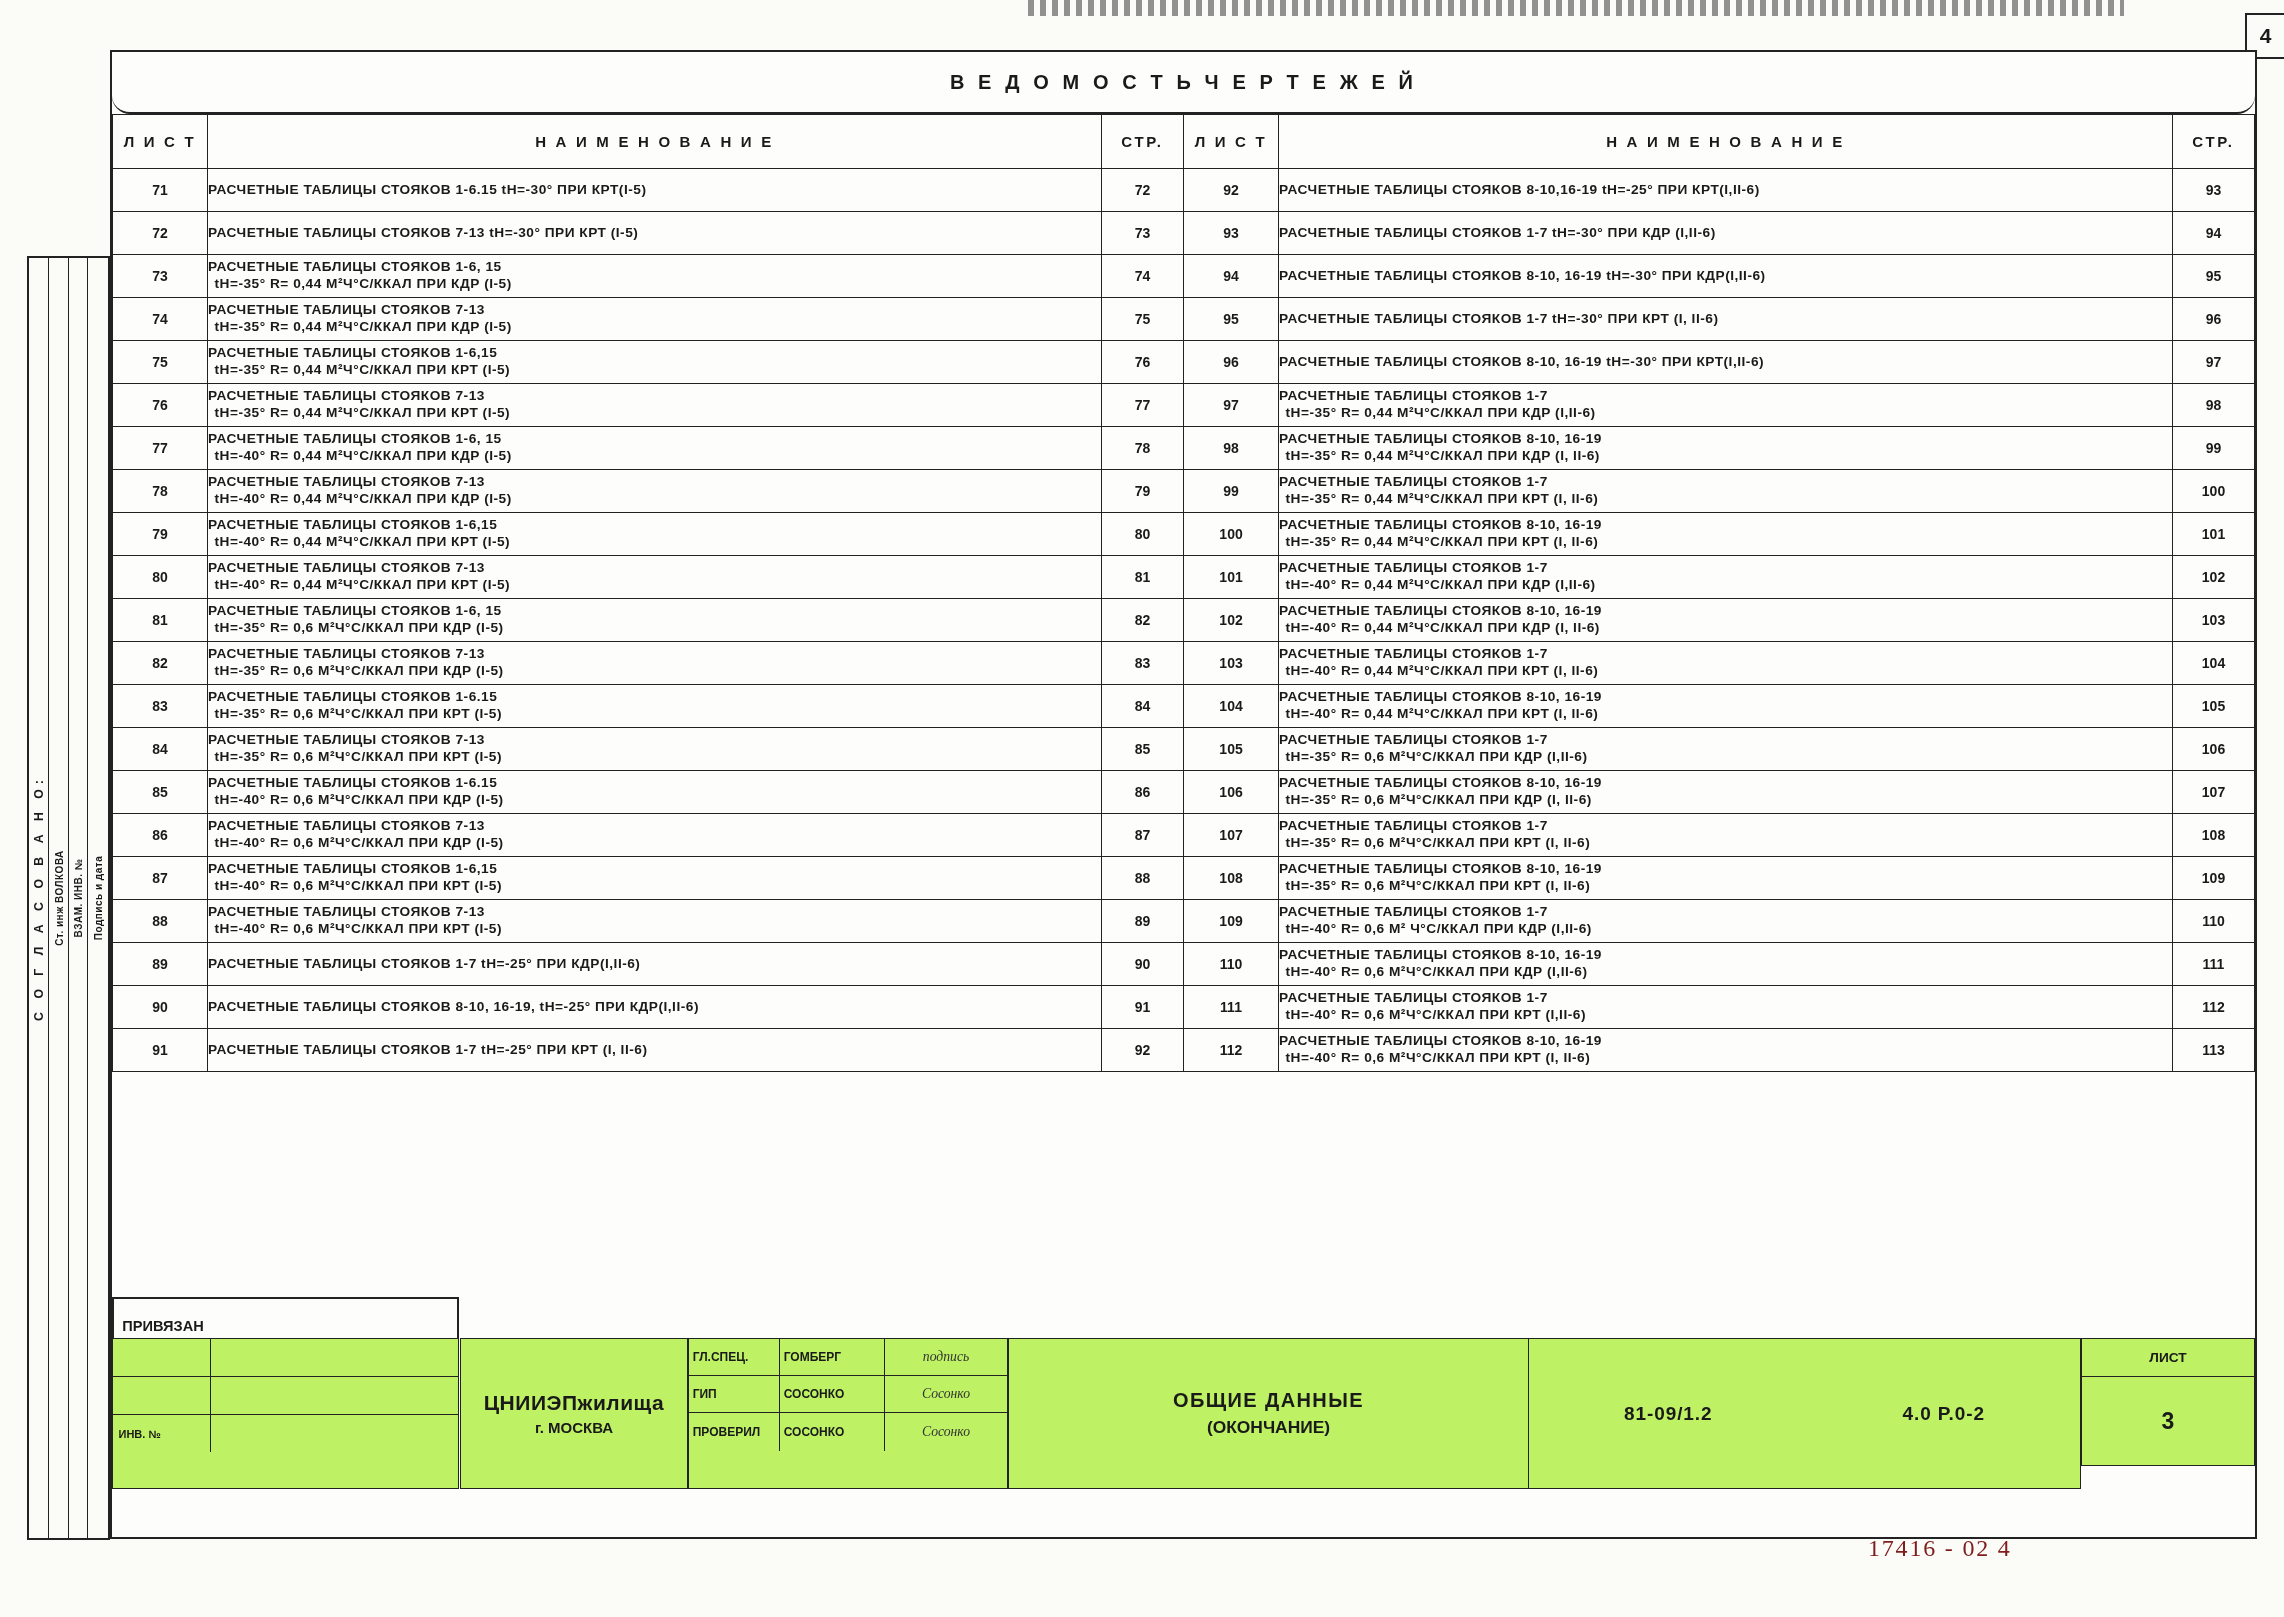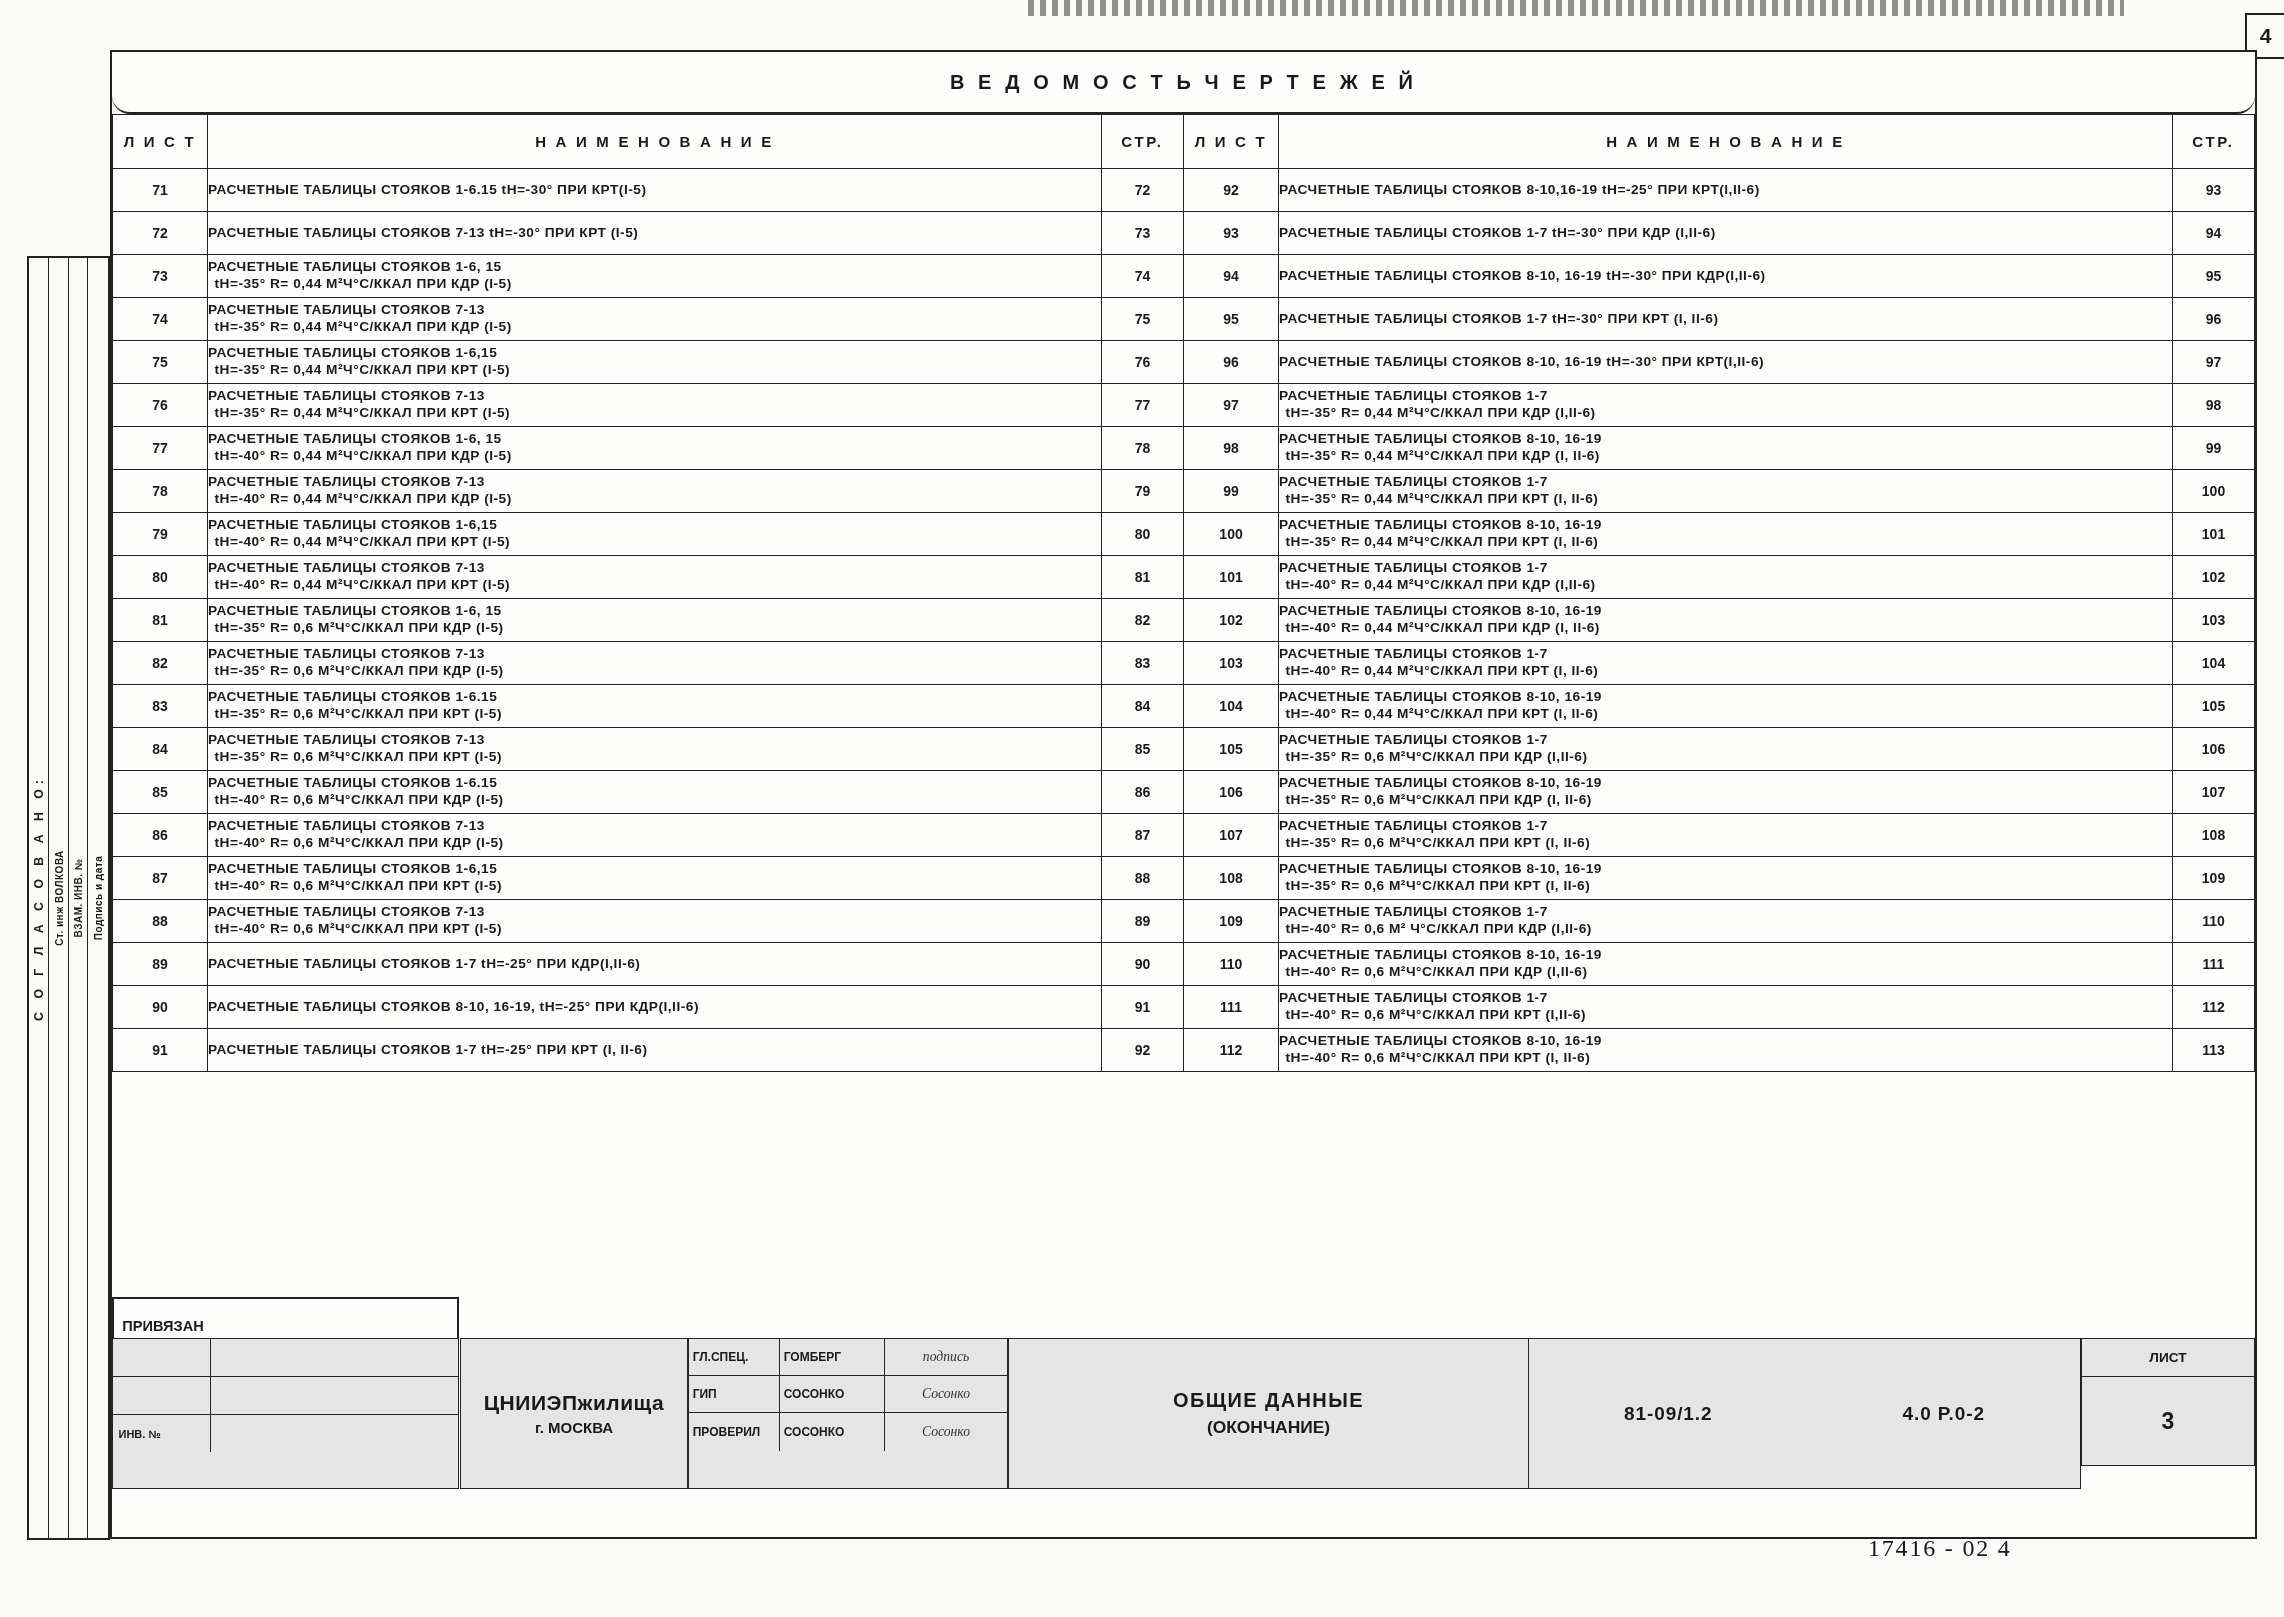--- a/index.html
+++ b/index.html
@@ -147,21 +147,21 @@
     align-items: center;
     padding-left: 8.2px;
     font-size: 14.6px;
     font-weight: bold;
     background: #fdfdfb;
   }
   .stampbox {
     position: absolute;
     border: 1.8px solid #222;
     box-sizing: border-box;
-    background: #e5e5e5;
+    background: #bef264;
   }
   .grid-left {
     left: 112px;
     top: 1338px;
     width: 347px;
     height: 151px;
   }
   .grid-left .gl-row {
     height: 37px;
     border-bottom: 1.4px solid #222;
@@ -246,21 +246,21 @@
     justify-content: center;
     font-size: 23px;
     font-weight: bold;
   }
   .pencil {
     position: absolute;
     left: 1868px;
     top: 1535px;
     font-size: 24px;
     font-family: "Liberation Serif", serif;
-    color: #0f172a;
+    color: #7f1d1d;
     letter-spacing: 1.8px;
   }
   .topstripe {
     position: absolute;
     left: 1028px;
     top: 0px;
     width: 1096px;
     height: 15.5px;
     background: repeating-linear-gradient(90deg,#3a3a3a 0 6.4px,#fbfbf8 6.4px 12px);
     opacity: .55;

